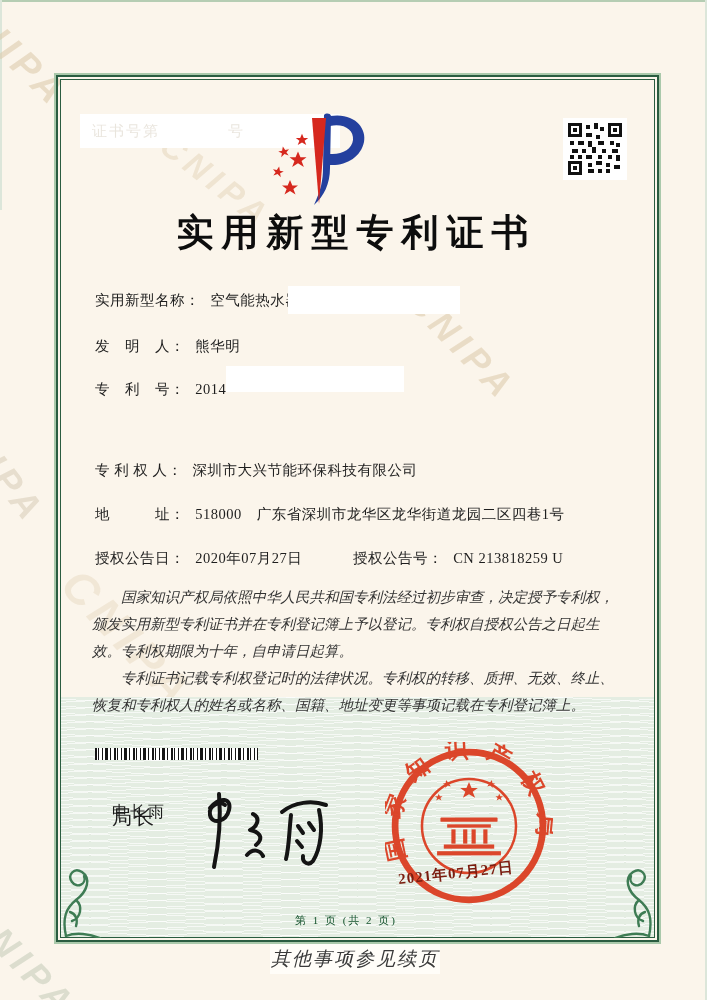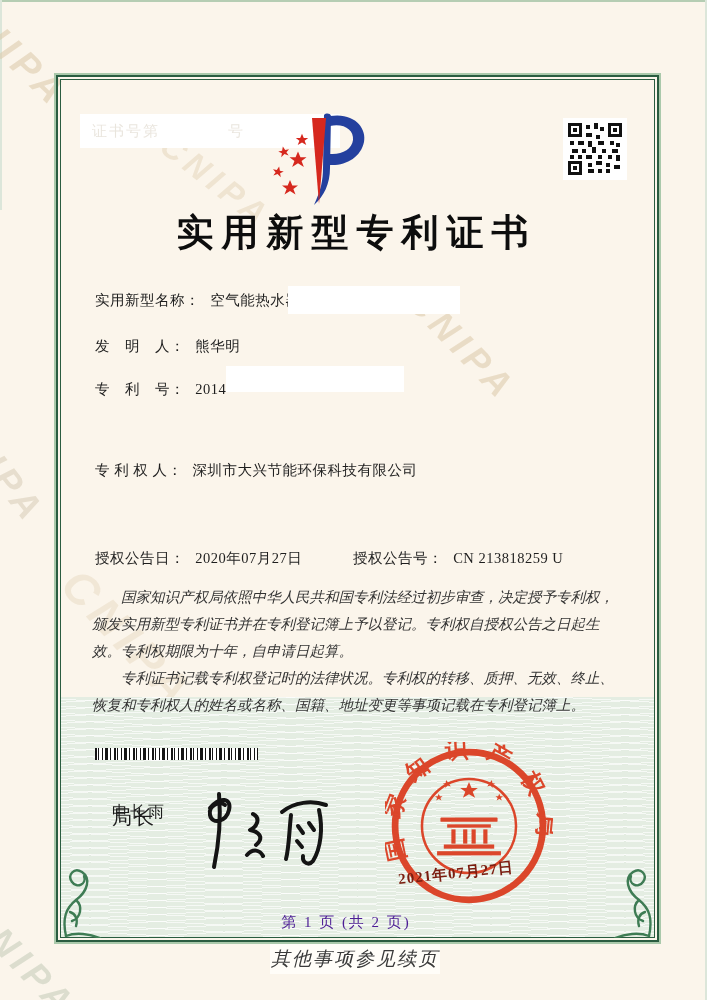--- a/index.html
+++ b/index.html
@@ -76,21 +76,21 @@
 
   .seal{position:absolute;left:385px;top:742px;width:168px;height:168px;opacity:.93;}
   .seal-date{position:absolute;left:398px;top:864px;font-weight:700;font-size:15px;
              color:#7b1d10;letter-spacing:1px;transform:rotate(-6deg);white-space:nowrap;}
 
   .flourish{position:absolute;width:58px;height:88px;}
   .flourish-left{left:60px;top:850px;}
   .flourish-right{left:597px;top:850px;transform:scaleX(-1);}
 
   .page-info{position:absolute;left:56px;top:913px;width:580px;text-align:center;
-             font-size:15px;color:#4c1d95;letter-spacing:2px;}
+             font-size:11px;color:#14532d;letter-spacing:2px;}
   .note-box{position:absolute;left:270px;top:944px;width:170px;height:30px;background:#fffdf8;
             display:flex;align-items:center;justify-content:center;}
   .note-text{font-style:italic;font-size:19px;color:#3a3a3a;letter-spacing:2px;white-space:nowrap;}
 </style>
 </head>
 <body>
 
 <div class="page">
 
   <div class="edge-top"></div>
@@ -197,20 +197,24 @@
     <span>2014</span>
   </div>
   <div class="redact redact-patno"></div>
 
 
   <div class="row r5">
     <span class="lbl">专 利 权 人：</span>
     <span>深圳市大兴节能环保科技有限公司</span>
   </div>
 
+  <div class="row r6">
+    <span class="lbl">地　　　址：</span>
+    <span>518000　广东省深圳市龙华区龙华街道龙园二区四巷1号</span>
+  </div>
 
   <div class="row r7">
     <span>
       <span class="lbl">授权公告日：</span>
       <span>2020年07月27日</span>
     </span>
     <span class="pair2">
       <span class="lbl">授权公告号：</span>
       <span>CN 213818259 U</span>
     </span>

